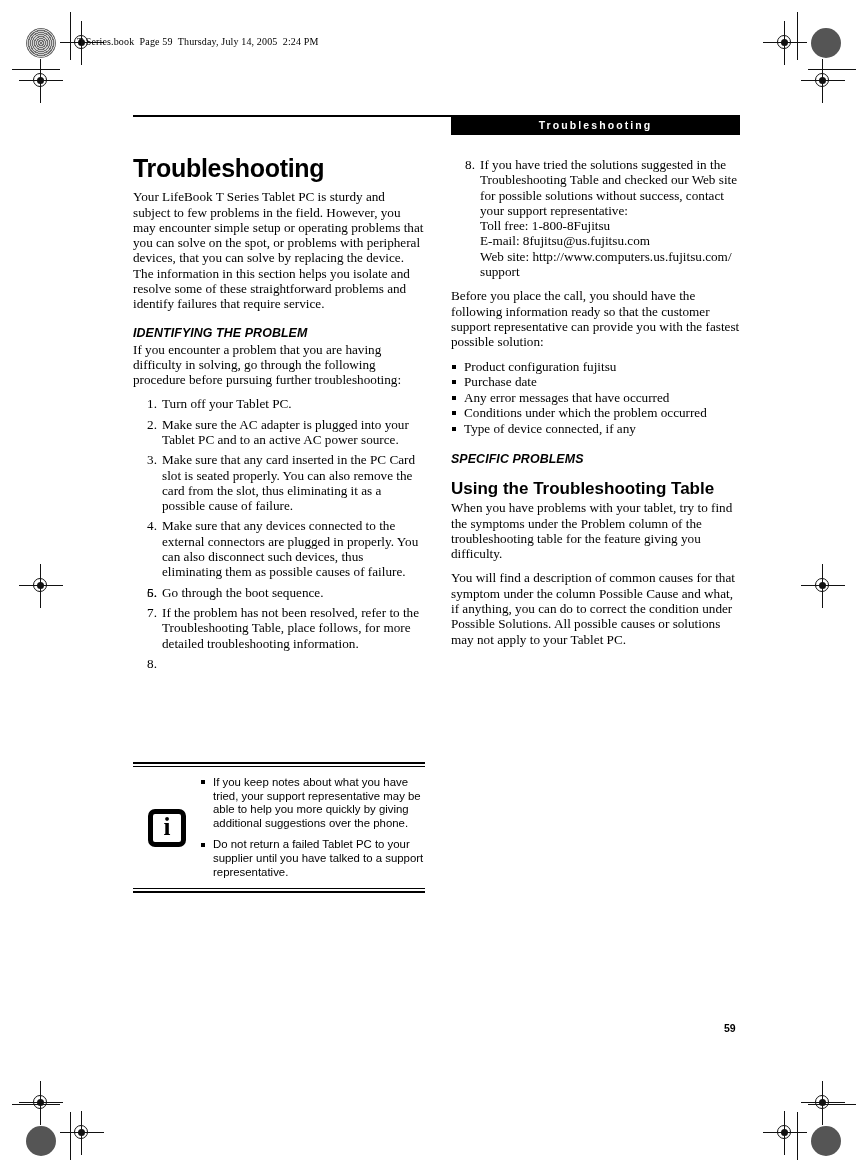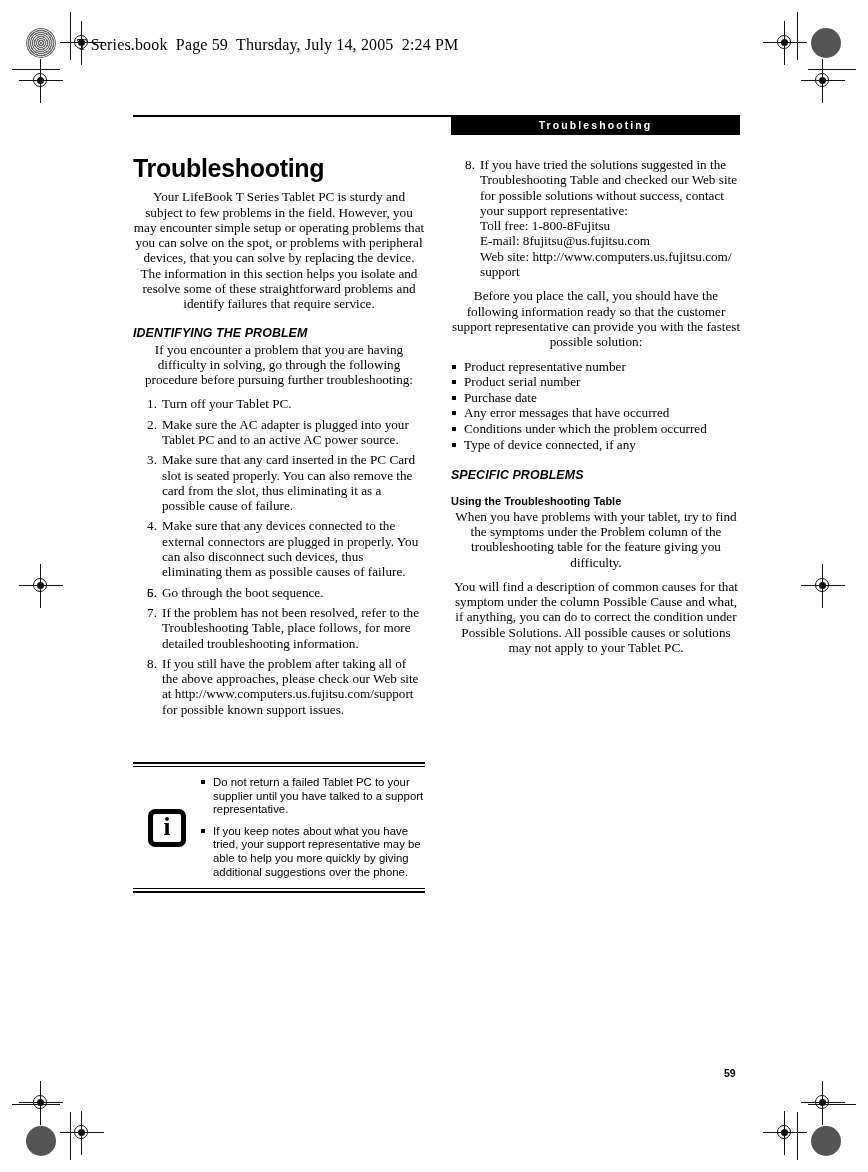--- a/index.html
+++ b/index.html
@@ -69,21 +69,21 @@
     position: absolute;
     background: #111;
   }
 
   
   .book-header {
     position: absolute;
     left: 77px;
     top: 36px;
     font-family: "Liberation Serif", serif;
-    font-size: 16px;
+    font-size: 10px;
     letter-spacing: 0.15px;
     white-space: pre;
     color: #000;
   }
 
   
   .page {
     position: absolute;
     left: 0;
     top: 0;
@@ -142,32 +142,32 @@
     font-family: "Liberation Sans", sans-serif;
     font-size: 12.4px;
     font-weight: bold;
     letter-spacing: 0.1px;
     margin: 14px 0 1px 0;
     line-height: 1.2;
     font-style: italic;
   }
   h3.sub-head {
     font-family: "Liberation Sans", sans-serif;
-    font-size: 11px;
+    font-size: 17px;
     font-weight: bold;
     margin: 12px 0 1px 0;
     line-height: 1.2;
   }
 
   p.body {
     font-family: "Liberation Serif", serif;
     font-size: 13.2px;
     line-height: 15.3px;
     margin: 0 0 9px 0;
-    text-align: center;
+    text-align: left;
   }
 
   .italic { font-style: italic; }
 
   
   ol.num-list {
     list-style: none;
     margin: 6px 0 0 0;
     padding: 0;
   }
@@ -282,21 +282,21 @@
     top: 4.5px;
     width: 4px;
     height: 4px;
     background: #000;
   }
 
   
   .folio {
     position: absolute;
     left: 724px;
-    top: 1067px;
+    top: 1022px;
     font-family: "Liberation Sans", sans-serif;
     font-size: 10.5px;
     font-weight: bold;
   }
 </style>
 </head>
 <body>
 
 <div>
 
@@ -417,36 +417,35 @@
       <li>
         <span class="num">6.</span>
         <span>Go through the boot sequence.</span>
       </li>
       <li>
         <span class="num">7.</span>
         <span>If the problem has not been resolved, refer to the Troubleshooting Table, place follows, for more detailed troubleshooting information.</span>
       </li>
       <li>
         <span class="num">8.</span>
-        <span>If you still have the problem after taking all of the above approaches, please check our Web site at http://www.computers.us.fujitsu.com/support for possible known support issues.</span>
       </li>
     </ol>
   </div>
 
   <div class="note-box">
     <div class="rule-thick"></div>
     <div class="rule-thin"></div>
 
     <div class="note-inner">
       <div class="note-icon-wrap">
         <div class="info-icon">i</div>
       </div>
       <ul class="note-list">
+        <li>If you keep notes about what you have tried, your support representative may be able to help you more quickly by giving additional suggestions over the phone.</li>
         <li>Do not return a failed Tablet PC to your supplier until you have talked to a support representative.</li>
-        <li>If you keep notes about what you have tried, your support representative may be able to help you more quickly by giving additional suggestions over the phone.</li>
       </ul>
     </div>
 
     <div class="rule-thin-top"></div>
     <div class="rule-thick-bottom"></div>
   </div>
 
   <div class="col-right">
 
     <ol class="num-list" style="margin-top:0;">
@@ -457,22 +456,21 @@
           <div>Toll free: 1-800-8Fujitsu</div>
           <div>E-mail: 8fujitsu@us.fujitsu.com</div>
           <div>Web site: http://www.computers.us.fujitsu.com/ support</div>
         </div>
       </li>
     </ol>
 
     <p class="body" style="margin-top:9px;">Before you place the call, you should have the following information ready so that the customer support representative can provide you with the fastest possible solution:</p>
 
     <ul class="sq-list">
-      <li>Product representative number</li>
-      <li>Product serial number</li>
+      <li>Product configuration fujitsu</li>
       <li>Purchase date</li>
       <li>Any error messages that have occurred</li>
       <li>Conditions under which the problem occurred</li>
       <li>Type of device connected, if any</li>
     </ul>
 
 
     <h2 class="sec-head" style="margin-top:16px;">SPECIFIC PROBLEMS</h2>
 
     <h3 class="sub-head">Using the Troubleshooting Table</h3>

